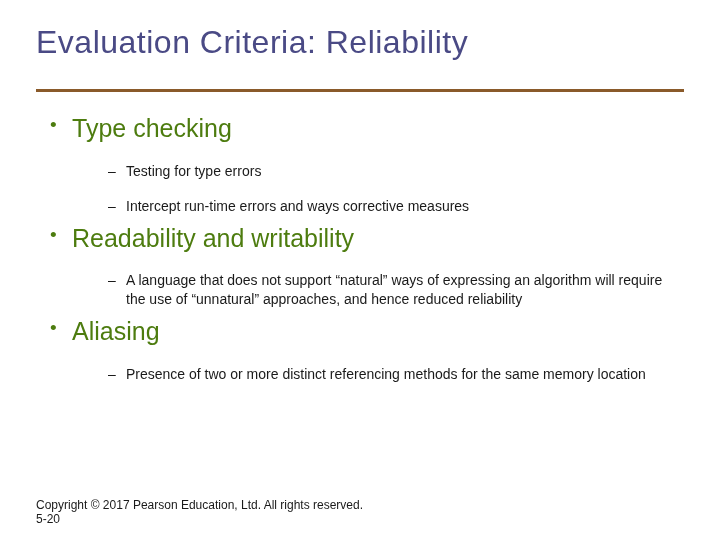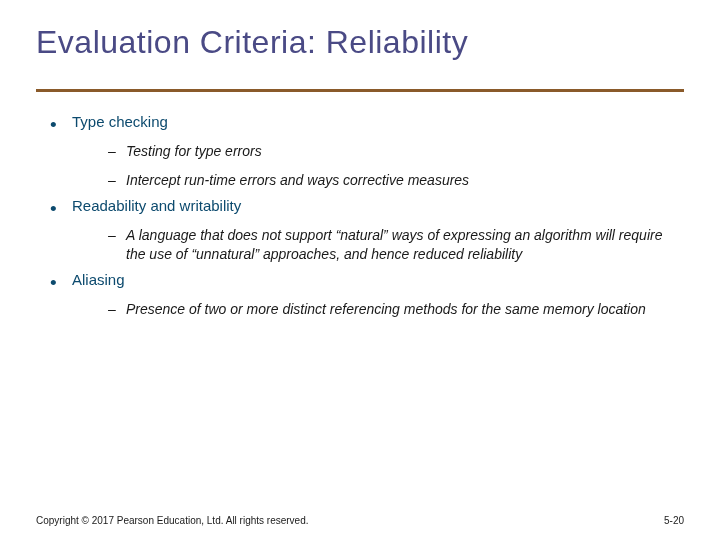--- a/index.html
+++ b/index.html
@@ -24,38 +24,37 @@
     margin-bottom: 20px;
   }
   ul.bullets {
     list-style: none;
     padding-left: 14px;
   }
   ul.bullets > li {
     margin-bottom: 6px;
   }
   ul.bullets > li > .topic {
-    font-size: 15px;
-    color: #0c4a6e;
+    font-size: 25px;
+    color: #4d7c0f;
     position: relative;
     padding-left: 22px;
     line-height: 1.35;
   }
   ul.bullets > li > .topic::before {
     content: "•";
     position: absolute;
     left: 0;
     top: 0;
     font-size: 19px;
   }
   ul.sub {
     list-style: none;
     padding-left: 58px;
-    margin-top: 10px;
-    font-style: italic;
+    margin-top: 16px;
   }
   ul.sub > li {
     font-size: 14px;
     color: #1a1a1a;
     position: relative;
     padding-left: 18px;
     line-height: 1.35;
     margin-bottom: 2px;
   }
   ul.sub > li::before {
@@ -64,22 +63,23 @@
     left: 0;
     top: 0;
   }
   .footer {
     position: absolute;
     bottom: 14px;
     left: 36px;
     right: 36px;
     display: flex;
     justify-content: space-between;
-    font-size: 10px;
+    font-size: 12px;
     color: #1a1a1a;
+    flex-direction: column;
   }
 </style>
 </head>
 <body>
 
 <h1 class="title">Evaluation Criteria: Reliability</h1>
 <hr class="rule">
 
 <ul class="bullets">
   <li>

